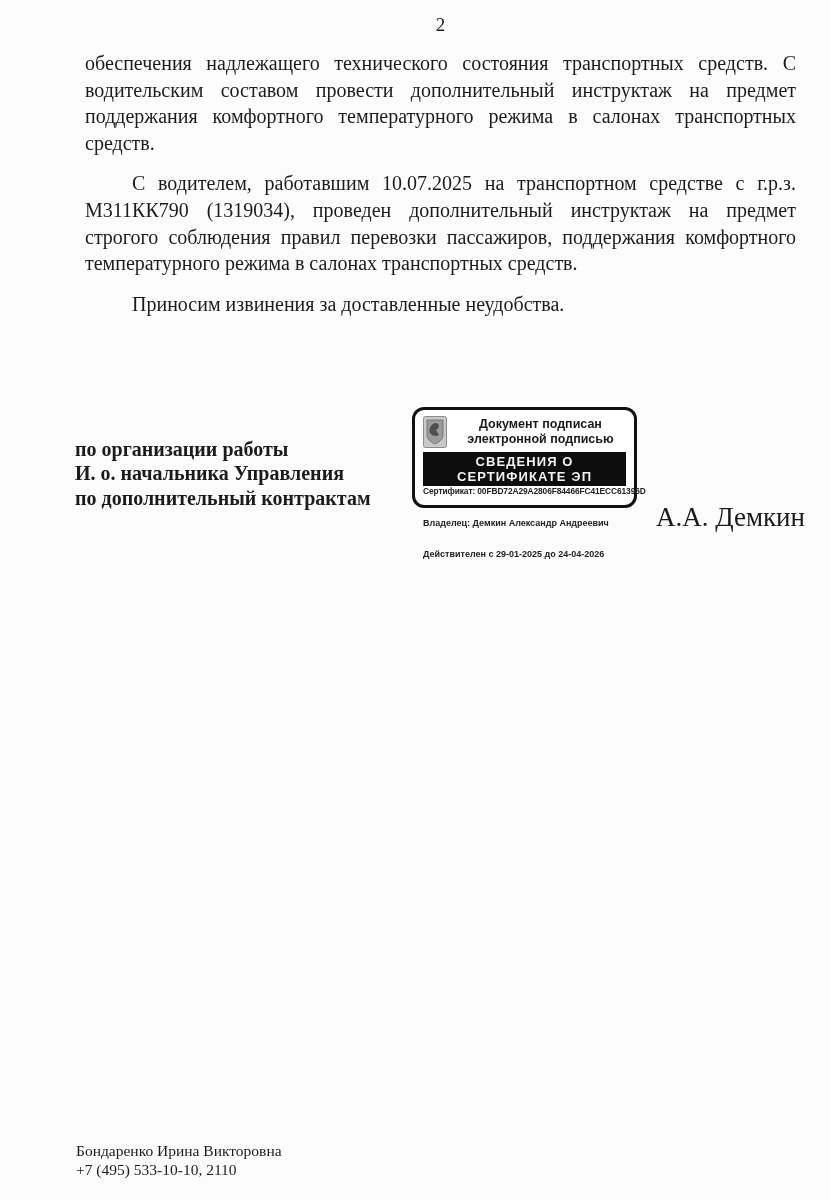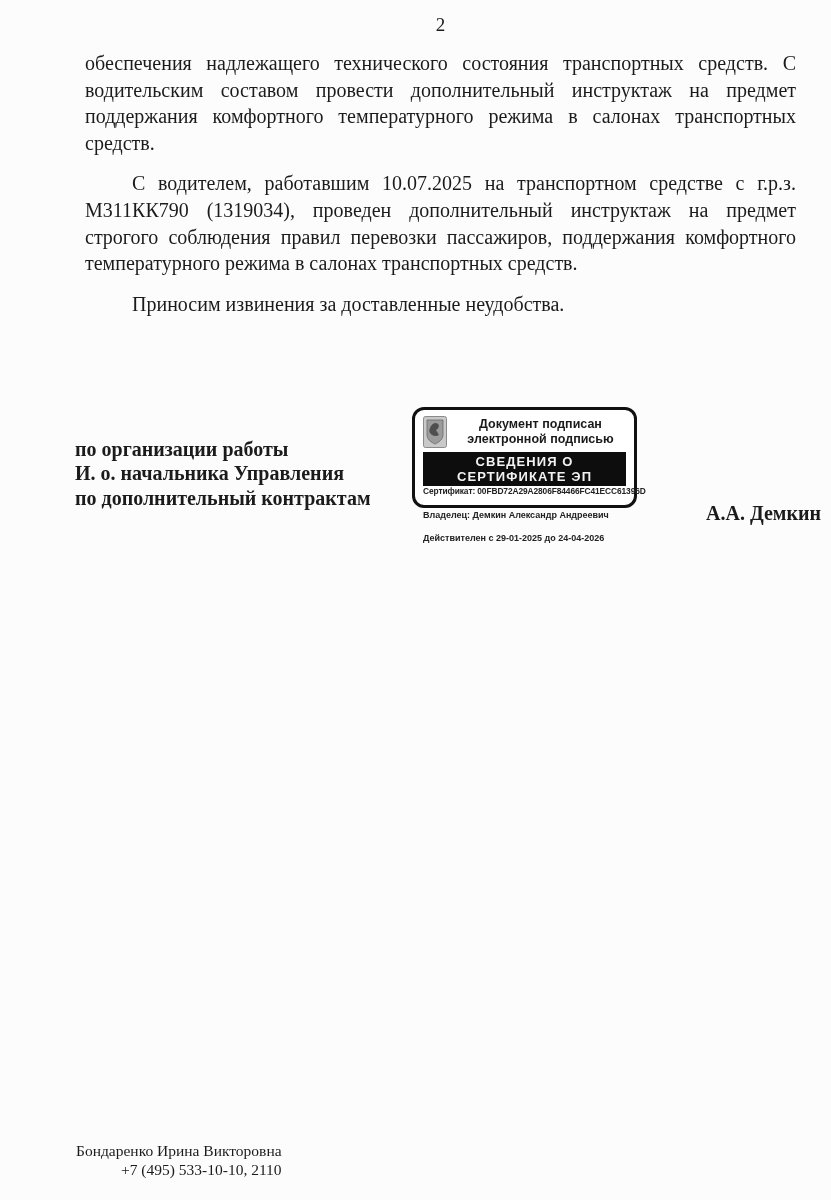--- a/index.html
+++ b/index.html
@@ -21,22 +21,22 @@
     font-size:20px;line-height:26.6px;
     text-align:justify;
   }
   .body-text p{margin:14px;text-indent:47px;}
   .body-text p.first{text-indent:0;}
   .sig-block{
     position:absolute;left:75px;top:437px;
     font-weight:bold;font-size:20px;line-height:24.4px;
   }
   .sig-name{
-    position:absolute;top:502px;right:10px;
-    font-weight:bold;font-size:20px;
+    position:absolute;top:502px;right:26px;
+    font-weight:normal;font-size:27px;
   }
   .stamp{
     position:absolute;left:412px;top:407px;
     width:225px;height:101px;box-sizing:border-box;
     background:#ffffff;
     border:3px solid #111111;border-radius:12px;
     padding:6px 8px 0 8px;
     font-family:"Liberation Sans", sans-serif;
     color:#222222;
   }
@@ -47,26 +47,26 @@
     font-size:12.5px;font-weight:bold;line-height:15px;color:#1a1a1a;
   }
   .stamp-banner{
     margin-top:4px;
     background:#0d0d0d;color:#f2f2f2;
     font-size:13px;font-weight:bold;letter-spacing:1.1px;
     text-align:center;padding:2px 0;
   }
   .stamp-line{
     font-size:9px;font-weight:600;line-height:11.5px;
-    margin-top:12px;white-space:nowrap;
+    margin-top:20px;white-space:nowrap;
   }
   .stamp-line.cert{font-size:8.4px;letter-spacing:-0.1px;margin-top:0;}
   .footer{
     position:absolute;left:76px;top:1141px;
-    font-size:15.5px;line-height:19px;text-align:right;
+    font-size:15.5px;line-height:19px;
   }
 </style>
 </head>
 <body>
 
 <div class="page">
 
   <div class="page-number">2</div>
 
   <div class="body-text">

